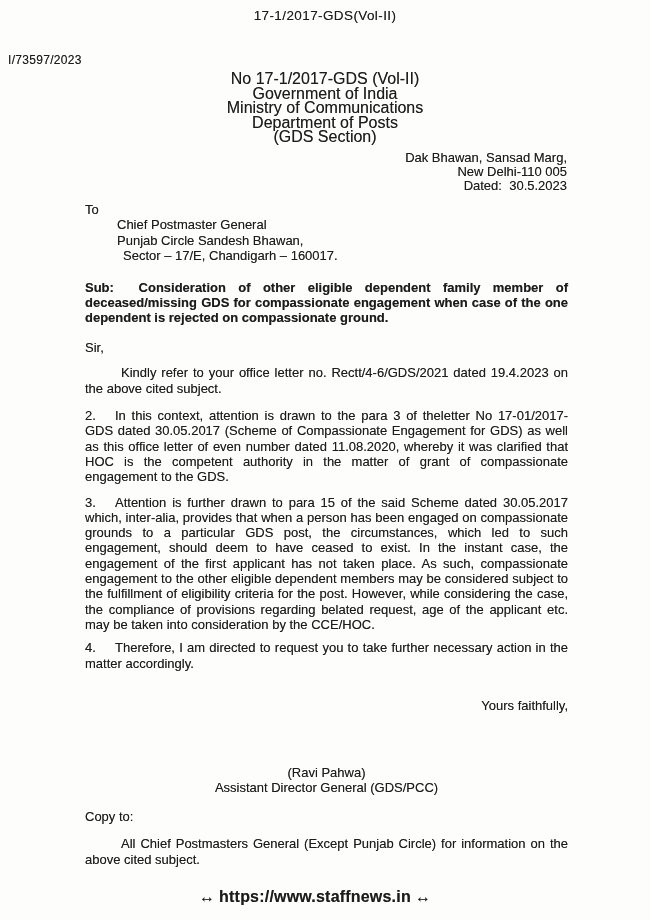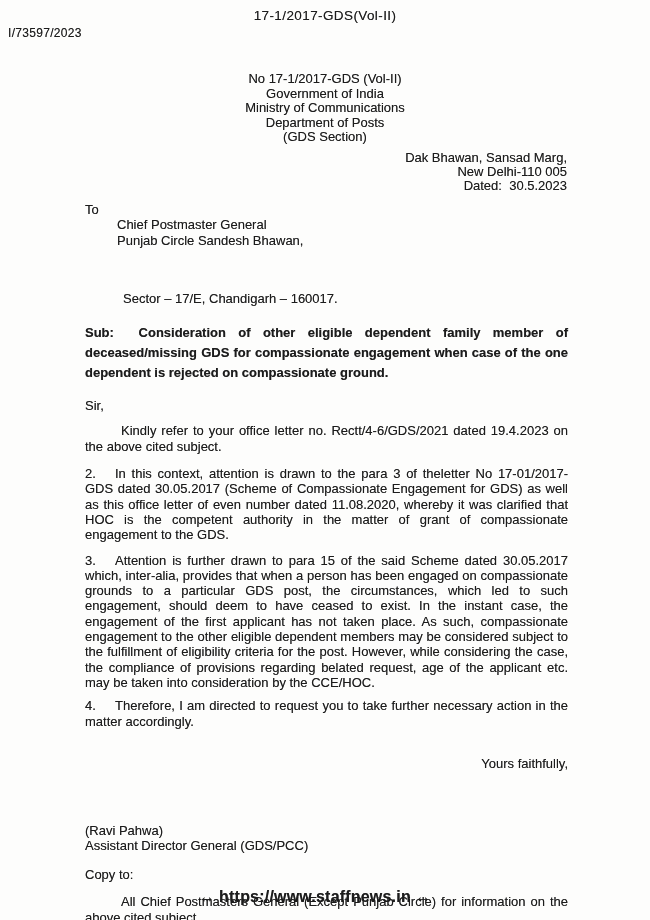--- a/index.html
+++ b/index.html
@@ -19,64 +19,64 @@
   }
   .top-ref {
     position: absolute;
     top: 8px; left: 0; right: 0;
     text-align: center;
     font-size: 13.5px;
     letter-spacing: 0.4px;
   }
   .file-no {
     position: absolute;
-    top: 26px; left: 8px;
+    top: 53px; left: 8px;
     font-size: 12px;
     letter-spacing: 0.3px;
   }
   .letterhead {
     position: absolute;
     top: 72px; left: 0; right: 0;
     text-align: center;
-    font-size: 13px;
+    font-size: 16px;
     line-height: 14.5px;
   }
   .sender {
     position: absolute;
     top: 151px; right: 83px;
     text-align: right;
     font-size: 13px;
     line-height: 14.2px;
     margin-left: 15px;
   }
   .body-block {
     position: absolute;
     top: 202px; left: 85px;
     width: 483px;
     font-size: 13px;
     line-height: 15.3px;
   }
   .body-block p { margin: 0; }
   .recipient { margin-left: 32px; }
-  .recipient .r3 { padding-left: 6px; margin-top: 43px; }
+  .recipient .r3 { padding-left: 6px; }
   .subject {
     margin-top: 17px !important;
     font-weight: bold;
     text-align: justify;
-    line-height: 20px;
+    line-height: 15px;
   }
   .salutation { margin-top: 15px !important; }
   .para { text-align: justify; }
   .p1 { margin-top: 10px !important; text-indent: 36px; }
   .p2 { margin-top: 12px !important; }
   .p3 { margin-top: 10px !important; }
   .p4 { margin-top: 8px  !important; }
   .pnum { display: inline-block; width: 30px; text-indent: 0; }
   .closing { margin-top: 27px !important; text-align: right; }
-  .sig { margin-top: 52px !important; text-align: left; line-height: 15px; }
+  .sig { margin-top: 52px !important; text-align: center; line-height: 15px; }
   .copy-label { margin-top: 14px !important; }
   .copy-para { margin-top: 12px !important; text-indent: 36px; text-align: justify; }
   .footer {
     position: absolute;
     top: 888px; left: 0; right: 20px;
     text-align: center;
     font-size: 16px;
     font-weight: bold;
     letter-spacing: 0.2px;
   }

